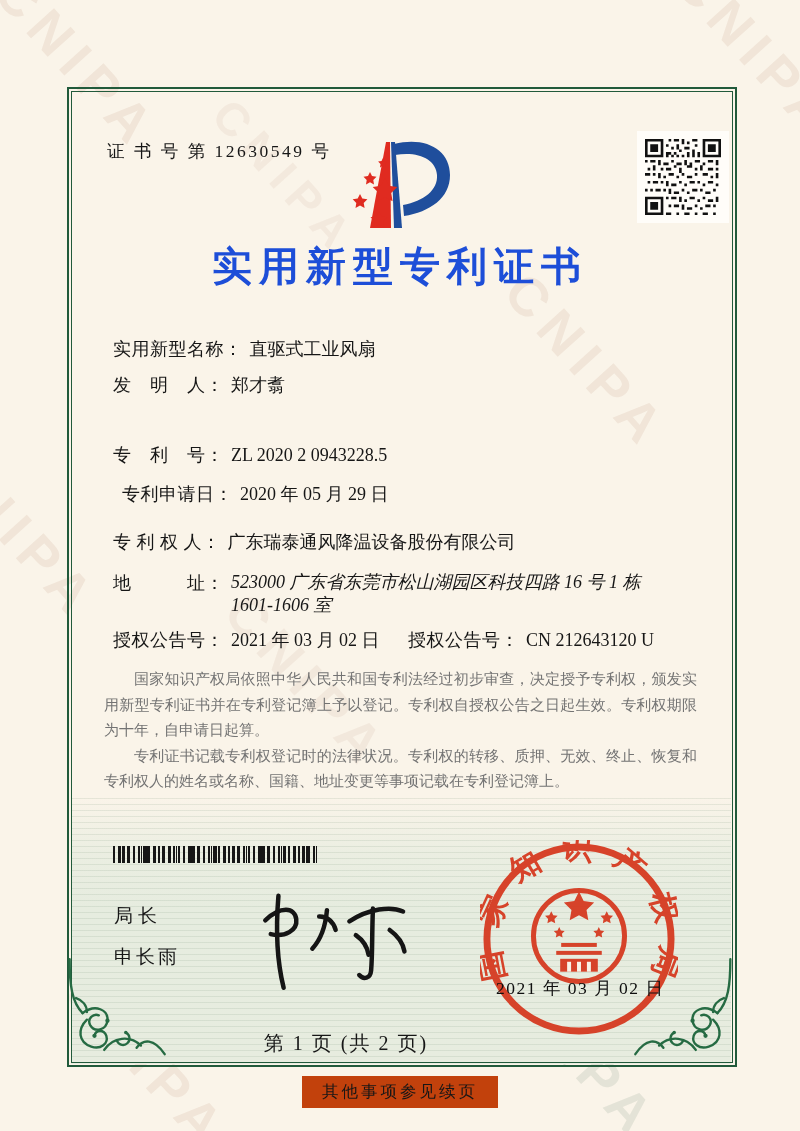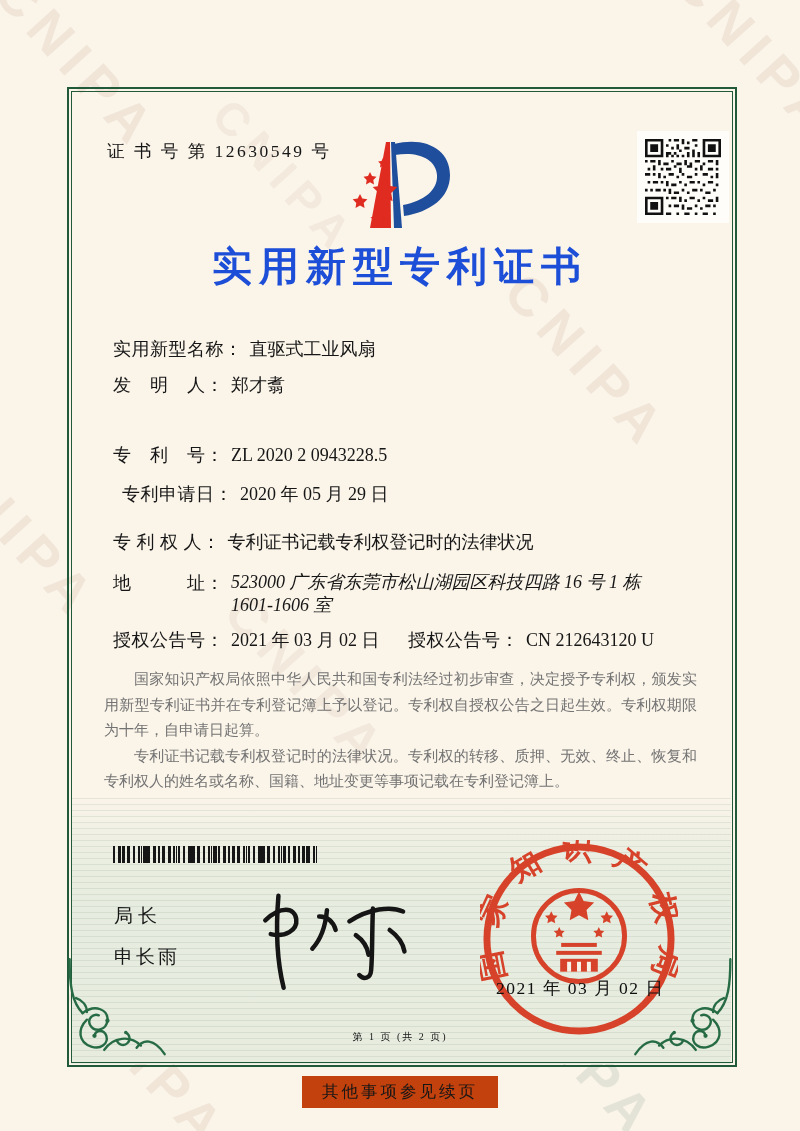--- a/index.html
+++ b/index.html
@@ -57,21 +57,21 @@
     background-image:
       repeating-linear-gradient(90deg,#161616 0 2px,transparent 2px 5px),
       repeating-linear-gradient(90deg,#161616 0 1px,transparent 1px 7px),
       repeating-linear-gradient(90deg,transparent 0 9px,#161616 9px 12px,transparent 12px 23px);
   }
   .sig-title{ position:absolute; left:114px; top:903px; font-size:19px; letter-spacing:5px; z-index:5; font-family:"Liberation Sans","DejaVu Sans",sans-serif; }
   .sig-name{ position:absolute; left:114px; top:944px; font-size:19px; letter-spacing:3px; z-index:5; font-family:"Liberation Sans","DejaVu Sans",sans-serif; }
   .autograph{ position:absolute; left:232px; top:886px; width:200px; height:108px; z-index:5; transform:rotate(-2deg); }
   .seal{ position:absolute; left:480px; top:840px; width:198px; height:198px; z-index:5; opacity:0.94; }
   .seal-date{ position:absolute; left:496px; top:976px; font-size:17.5px; letter-spacing:1.5px; color:#0f0f0f; z-index:6; }
-  .page-info{ position:absolute; left:0; top:1030px; width:800px; text-align:center; font-size:10px; letter-spacing:2px; z-index:5; }
+  .page-info{ position:absolute; left:0; top:1030px; width:692px; text-align:center; font-size:20px; letter-spacing:2px; z-index:5; }
   .note{
     position:absolute; left:50%; top:1076px; transform:translateX(-50%); z-index:5;
     background:#c2410c; padding:5px 20px; font-size:16.5px; letter-spacing:3px;
   }
 </style>
 </head>
 <body>
 
 <div class="page">
 
@@ -172,21 +172,21 @@
   <div class="row" style="top:373px;">
     <span class="lbl">发　明　人：</span><span class="val">郑才翥</span>
   </div>
   <div class="row" style="top:443px;">
     <span class="lbl">专　利　号：</span><span class="val">ZL 2020 2 0943228.5</span>
   </div>
   <div class="row" style="top:482px;margin-left:9px;">
     <span class="lbl">专利申请日：</span><span class="val">2020 年 05 月 29 日</span>
   </div>
   <div class="row" style="top:530px;">
-    <span class="lbl">专 利 权 人：</span><span class="val">专利证书记载专利权登记时的法律状况</span>
+    <span class="lbl">专 利 权 人：</span><span class="val">广东瑞泰通风降温设备股份有限公司</span>
   </div>
   <div class="row addr" style="top:571px;">
     <span class="lbl">地　　　址：</span>
       <span class="val">523000 广东省东莞市松山湖园区科技四路 16 号 1 栋 1601-1606 室</span>
   </div>
   <div class="row grant" style="top:628px;">
     <span><span class="lbl">授权公告号：</span><span class="val">2021 年 03 月 02 日</span></span>
     <span class="grant-no"><span class="lbl">授权公告号：</span><span class="val">CN 212643120 U</span></span>
   </div>
 

